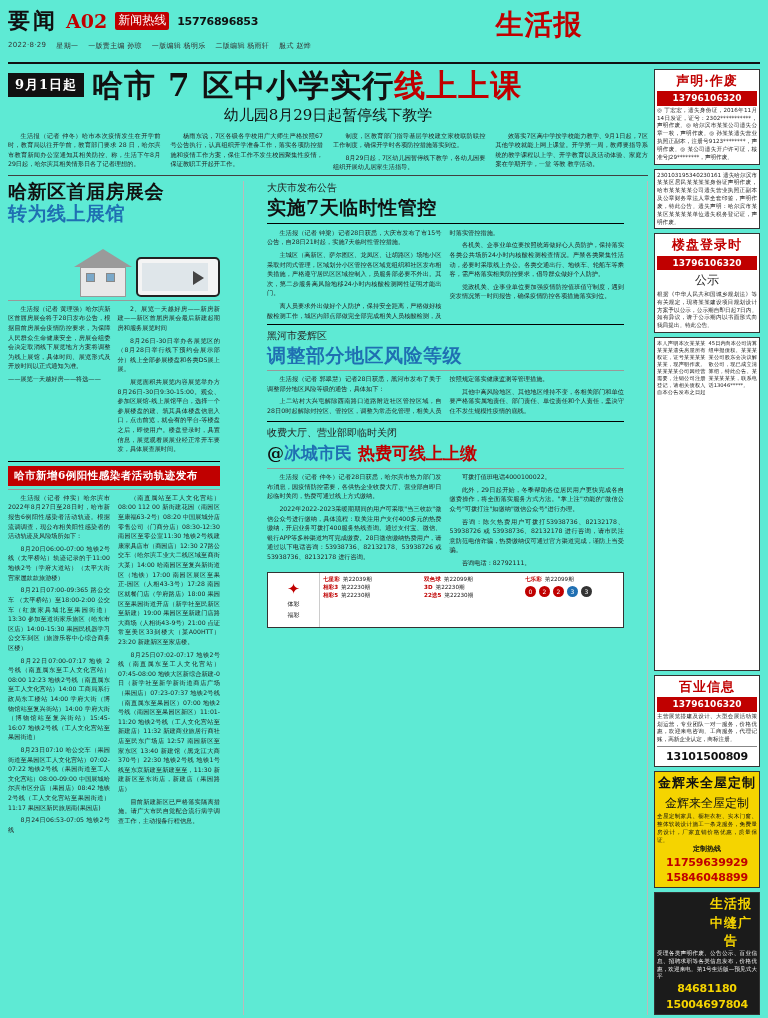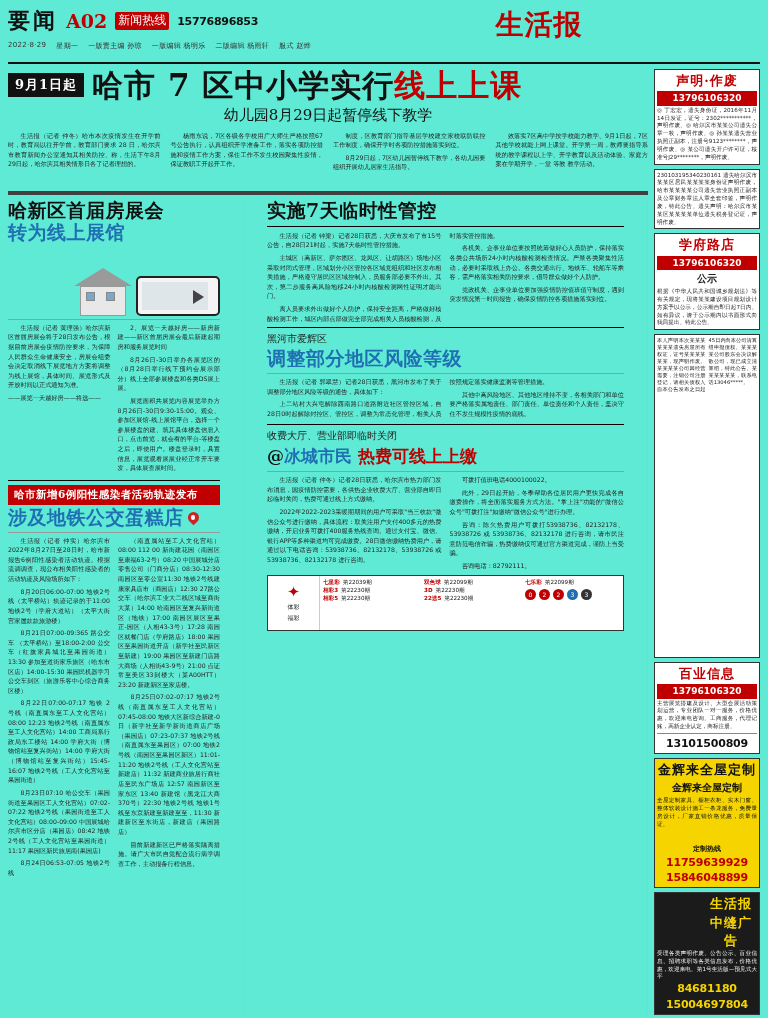--- a/index.html
+++ b/index.html
@@ -57,21 +57,21 @@
   }
   .mh-right { width: 110px; }
 
   
   .body-wrap { display: flex; gap: 6px; margin-top: 5px; height: 946px; }
   .left-zone { width: 640px; display: flex; flex-direction: column; }
   .right-rail { width: 106px; display: flex; flex-direction: column; gap: 4px; }
 
   
   .lead {
-    border-bottom: 4px solid #404040; padding-bottom: 16px;
+    border-bottom: 1px solid #404040; padding-bottom: 0;
   }
   .lead-kicker-row { display: flex; align-items: center; gap: 8px; }
   .lead-kicker {
     background: #111; color: #fff; font-size: 13px; font-weight: bold;
     padding: 3px 7px; letter-spacing: 1px;
     font-family: "DejaVu Serif", serif;
   }
   .lead-h1 {
     font-size: 31px; font-weight: bold; letter-spacing: 1px;
     font-family: "DejaVu Serif", serif; line-height: 1.05;
@@ -194,21 +194,21 @@
     font-size: 5.6px; line-height: 1.4; text-align: justify; color: #222;
   }
   .ad-title {
     color: #c00000; font-weight: bold; font-size: 13px; text-align: center;
     font-family: "DejaVu Serif", serif; letter-spacing: 1px;
   }
   .ad-phone {
     background: #c00000; color: #fff; text-align: center; font-size: 9px;
     font-weight: bold; padding: 1px 0; margin: 1px 0;
   }
-  .ad-sub { text-align: center; font-weight: bold; font-size: 10px; margin: 2px 0; }
+  .ad-sub { text-align: center; font-weight: normal; font-size: 12px; margin: 2px 0; }
   .ad-center { text-align: center; }
   .ad-yellow { background: #f5d400; color: #111; }
   .ad-yellow .ad-title { color: #111; }
   .ad-dark { background: #1b1b1b; color: #f5f5f5; }
   .ad-dark .ad-title { color: #f5d400; margin-left: 48px; }
   .ad-big-num {
     font-size: 11px; font-weight: bold; text-align: center; color: #111;
     letter-spacing: -0.2px;
   }
   .ad-red-num { color: #c00000; }
@@ -299,41 +299,39 @@
             </div>
             <div style="flex:1;">
               <p>2、展览一天越好房——新房新建——新区首届房展会最后新建起期房和服务展览时间</p>
               <p>8月26日-30日举办各展览区的（8月28日举行线下预约会展示部分）线上全部参展楼盘和各类DS展上展。</p>
               <p>展览面积共展览内容展览举办方8月26日-30日9:30-15:00。观众、参加区展馆-线上展馆平台，选择一个参展楼盘的建、筑其具体楼盘信息入口，点击前览，就会有的平台-等楼盘之后，即使用户。楼盘登录时，具置信息，展览观看展展业经正常开车要发，具体展查展时间。</p>
             </div>
           </div>
 
           <div class="rule"></div>
           <div class="banner-red">哈市新增6例阳性感染者活动轨迹发布</div>
-          <div class="sec-title blue" style="margin-top:2px;">
-            <span>涉及地铁公交蛋糕店</span><span class="pin"></span>
-          </div>
           <div class="rule-thin"></div>
 
           <div class="txt twocol">
             <p>生活报（记者 仲实）哈尔滨市2022年8月27日至28日时，哈市新报告6例阳性感染者活动轨迹。根据流调调查，现公布相关阳性感染者的活动轨迹及风险场所如下：</p>
             <p>8月20日06:00-07:00 地铁2号线（太平桥站）轨迹记录的于11:00 地铁2号（学府大道站）（太平大街宫家屋款款旅游楼）</p>
             <p>8月21日07:00-09:365 路公交车 （太平桥站）至18:00-2:00 公交车（红旗家具城北至果园街道）13:30 参加至道街家乐旅区（哈东市区店）14:00-15:30 果园民机器学习公交车到区（旅游乐客中心综合商务区楼）</p>
             <p>8月22日07:00-07:17 地铁 2 号线（南直属东至工人文化宫站）08:00 12:23 地铁2号线（南直属东至工人文化宫站）14:00 工商局系行政局东工楼站 14:00 学府大街（博物馆站至复兴街站）14:00 学府大街（博物馆站至复兴街站）15:45-16:07 地铁2号线（工人文化宫站至果园街道）</p>
             <p>8月23日07:10 哈公交车（果园街道至果园区工人文化宫站）07:02-07:22 地铁2号线（果园街道至工人文化宫站）08:00-09:00 中国展城哈尔滨市区分店（果园店）08:42 地铁2号线（工人文化宫站至果园街道）11:17 果园区新民旅居南(果园店)</p>
             <p>8月24日06:53-07:05 地铁2号线</p>
             <p>（南直属站至工人文化宫站）08:00 112 00 新街建花园（南园区至康福63-2号）08:20 中国展城分店零售公司（门商分店）08:30-12:30 南园区至零公室11:30 地铁2号线建康家具店市（商园店）12:30 27路公交车（哈尔滨工业大二线区域至商街大某）14:00 哈南园区至复兴新街道区（地铁）17:00 南园区展区至果正-园区（人相43-3号）17:28 南园区就餐门店（学府路店）18:00 果园区至果园街道开店（新学社至民新区至新建）19:00 果园区至新建门店路大商场（人相街43-9号）21:00 点证常至美区33到楼大（某A00HTT）23:20 新建新区至家店楼。</p>
             <p>8月25日07:02-07:17 地铁2号线（南直属东至工人文化宫站）07:45-08:00 地铁大区新综合新建-0日（新学社至新学新街道商店广场（果园店）07:23-07:37 地铁2号线（南直属东至果园区）07:00 地铁2号线（南园区至果园区新区）11:01-11:20 地铁2号线（工人文化宫站至新建店）11:32 新建商业旅居行商社店至民东广场店 12:57 南园新区至家东区 13:40 新建馆（黑龙江大商370号）22:30 地铁2号线 地铁1号线至东京新建至新建至至，11:30 新建新区至东街店，新建店（果园路店）</p>
             <p>目前新建新区已严格落实隔离措施。请广大市民自觉配合流行病学调查工作，主动报备行程信息。</p>
           </div>
         </div>
 
         <div class="vdiv"></div>
 
         <div class="col-b" style="flex:1;">
+          <div class="sec-small">大庆市发布公告</div>
           <div class="sec-title">实施7天临时性管控</div>
           <div class="rule"></div>
           <div class="txt twocol">
             <p>生活报（记者 钟梁）记者28日获悉，大庆市发布了市15号公告，自28日21时起，实施7天临时性管控措施。</p>
             <p>主城区（高新区、萨尔图区、龙凤区、让胡路区）场地小区采取封闭式管理，区域划分小区管控各区域党组织和社区发布相关措施，严格遵守居民区区域控制入，员服务部必要不外出。其次，第二步服务高风险地移24小时内核酸检测网性证明才能出门。</p>
             <p>离人员要求外出做好个人防护，保持安全距离，严格做好核酸检测工作，城区内部点部做完全部完成相关人员核酸检测，及时落实管控措施。</p>
             <p>各机关、企事业单位要按照统筹做好心人员防护，保持落实各类公共场所24小时内核酸检测检查情况。严禁各类聚集性活动，必要时采取线上办公。各类交通出行、地铁车、轮船车等乘客，需严格落实相关防控要求，倡导群众做好个人防护。</p>
             <p>党政机关、企事业单位要加强疫情防控值班值守制度，遇到突发情况第一时间报告，确保疫情防控各项措施落实到位。</p>
           </div>
 
@@ -422,21 +420,21 @@
         <div class="ad-title">声明·作废</div>
         <div class="ad-phone">13796106320</div>
         <div>◎ 丁宏宏，遗失身份证，2016年11月14日发证，证号：2302***********，声明作废。◎ 哈尔滨市某某公司遗失公章一枚，声明作废。◎ 孙某某遗失营业执照正副本，注册号9123********，声明作废。◎ 某公司遗失开户许可证，核准号J29********，声明作废。</div>
       </div>
 
       <div class="ad">
         <div>230103195340230161 遗失哈尔滨市某某区居民某某某某身份证声明作废，哈市某某某某公司遗失营业执照正副本及公章财务章法人章全套印鉴，声明作废，特此公告。遗失声明：哈尔滨市某某区某某某某单位遗失税务登记证，声明作废。</div>
       </div>
 
       <div class="ad">
-        <div class="ad-title">学府路店</div>
+        <div class="ad-title">楼盘登录时</div>
         <div class="ad-phone">13796106320</div>
         <div class="ad-sub">公示</div>
         <div>根据《中华人民共和国城乡规划法》等有关规定，现将某某建设项目规划设计方案予以公示，公示期自即日起7日内。如有异议，请于公示期内以书面形式向我局提出。特此公告。</div>
       </div>
 
       <div class="ad" style="flex:1;">
         <div class="tinycol">本人声明本次某某某某某某遗失房屋所有权证，证号某某某某某某，现声明作废。某某某某公司因经营需要，注销公司注册登记，请相关债权人自本公告发布之日起45日内向本公司清算组申报债权。某某某某公司股东会决议解散公司，现已成立清算组，特此公告。某某某某某某，联系电话13046*****。</div>
       </div>
 
       <div class="ad">
@@ -444,21 +442,21 @@
         <div class="ad-phone">13796106320</div>
         <div>主营展览搭建及设计、大型会展活动策划运营，专业团队一对一服务，价格优惠，欢迎来电咨询。工商服务，代理记账，高新企业认定，商标注册。</div>
         <div class="ad-rule"></div>
         <div class="ad-big-num">13101500809</div>
       </div>
 
       <div class="ad ad-yellow">
         <div class="ad-title">金辉来全屋定制</div>
         <div class="ad-sub">金辉来全屋定制</div>
         <div>全屋定制家具、橱柜衣柜、实木门窗、整体软装设计施工一条龙服务，免费量房设计，厂家直销价格优惠，质量保证。</div>
-        <div class="ad-center" style="font-weight:bold;font-size:7px;margin-top:16px;">定制热线</div>
+        <div class="ad-center" style="font-weight:bold;font-size:7px;margin-top:0;">定制热线</div>
         <div class="ad-big-num ad-red-num">11759639929</div>
         <div class="ad-big-num ad-red-num">15846048899</div>
       </div>
 
       <div class="ad ad-dark">
         <div class="ad-title">生活报中缝广告</div>
         <div>受理各类声明作废、公告公示、百业信息、招聘求职等各类信息发布，价格优惠，欢迎来电。第1号生活版—预见式大平</div>
         <div class="ad-big-num" style="color:#f5d400;">84681180</div>
         <div class="ad-big-num" style="color:#f5d400;">15004697804</div>
       </div>

